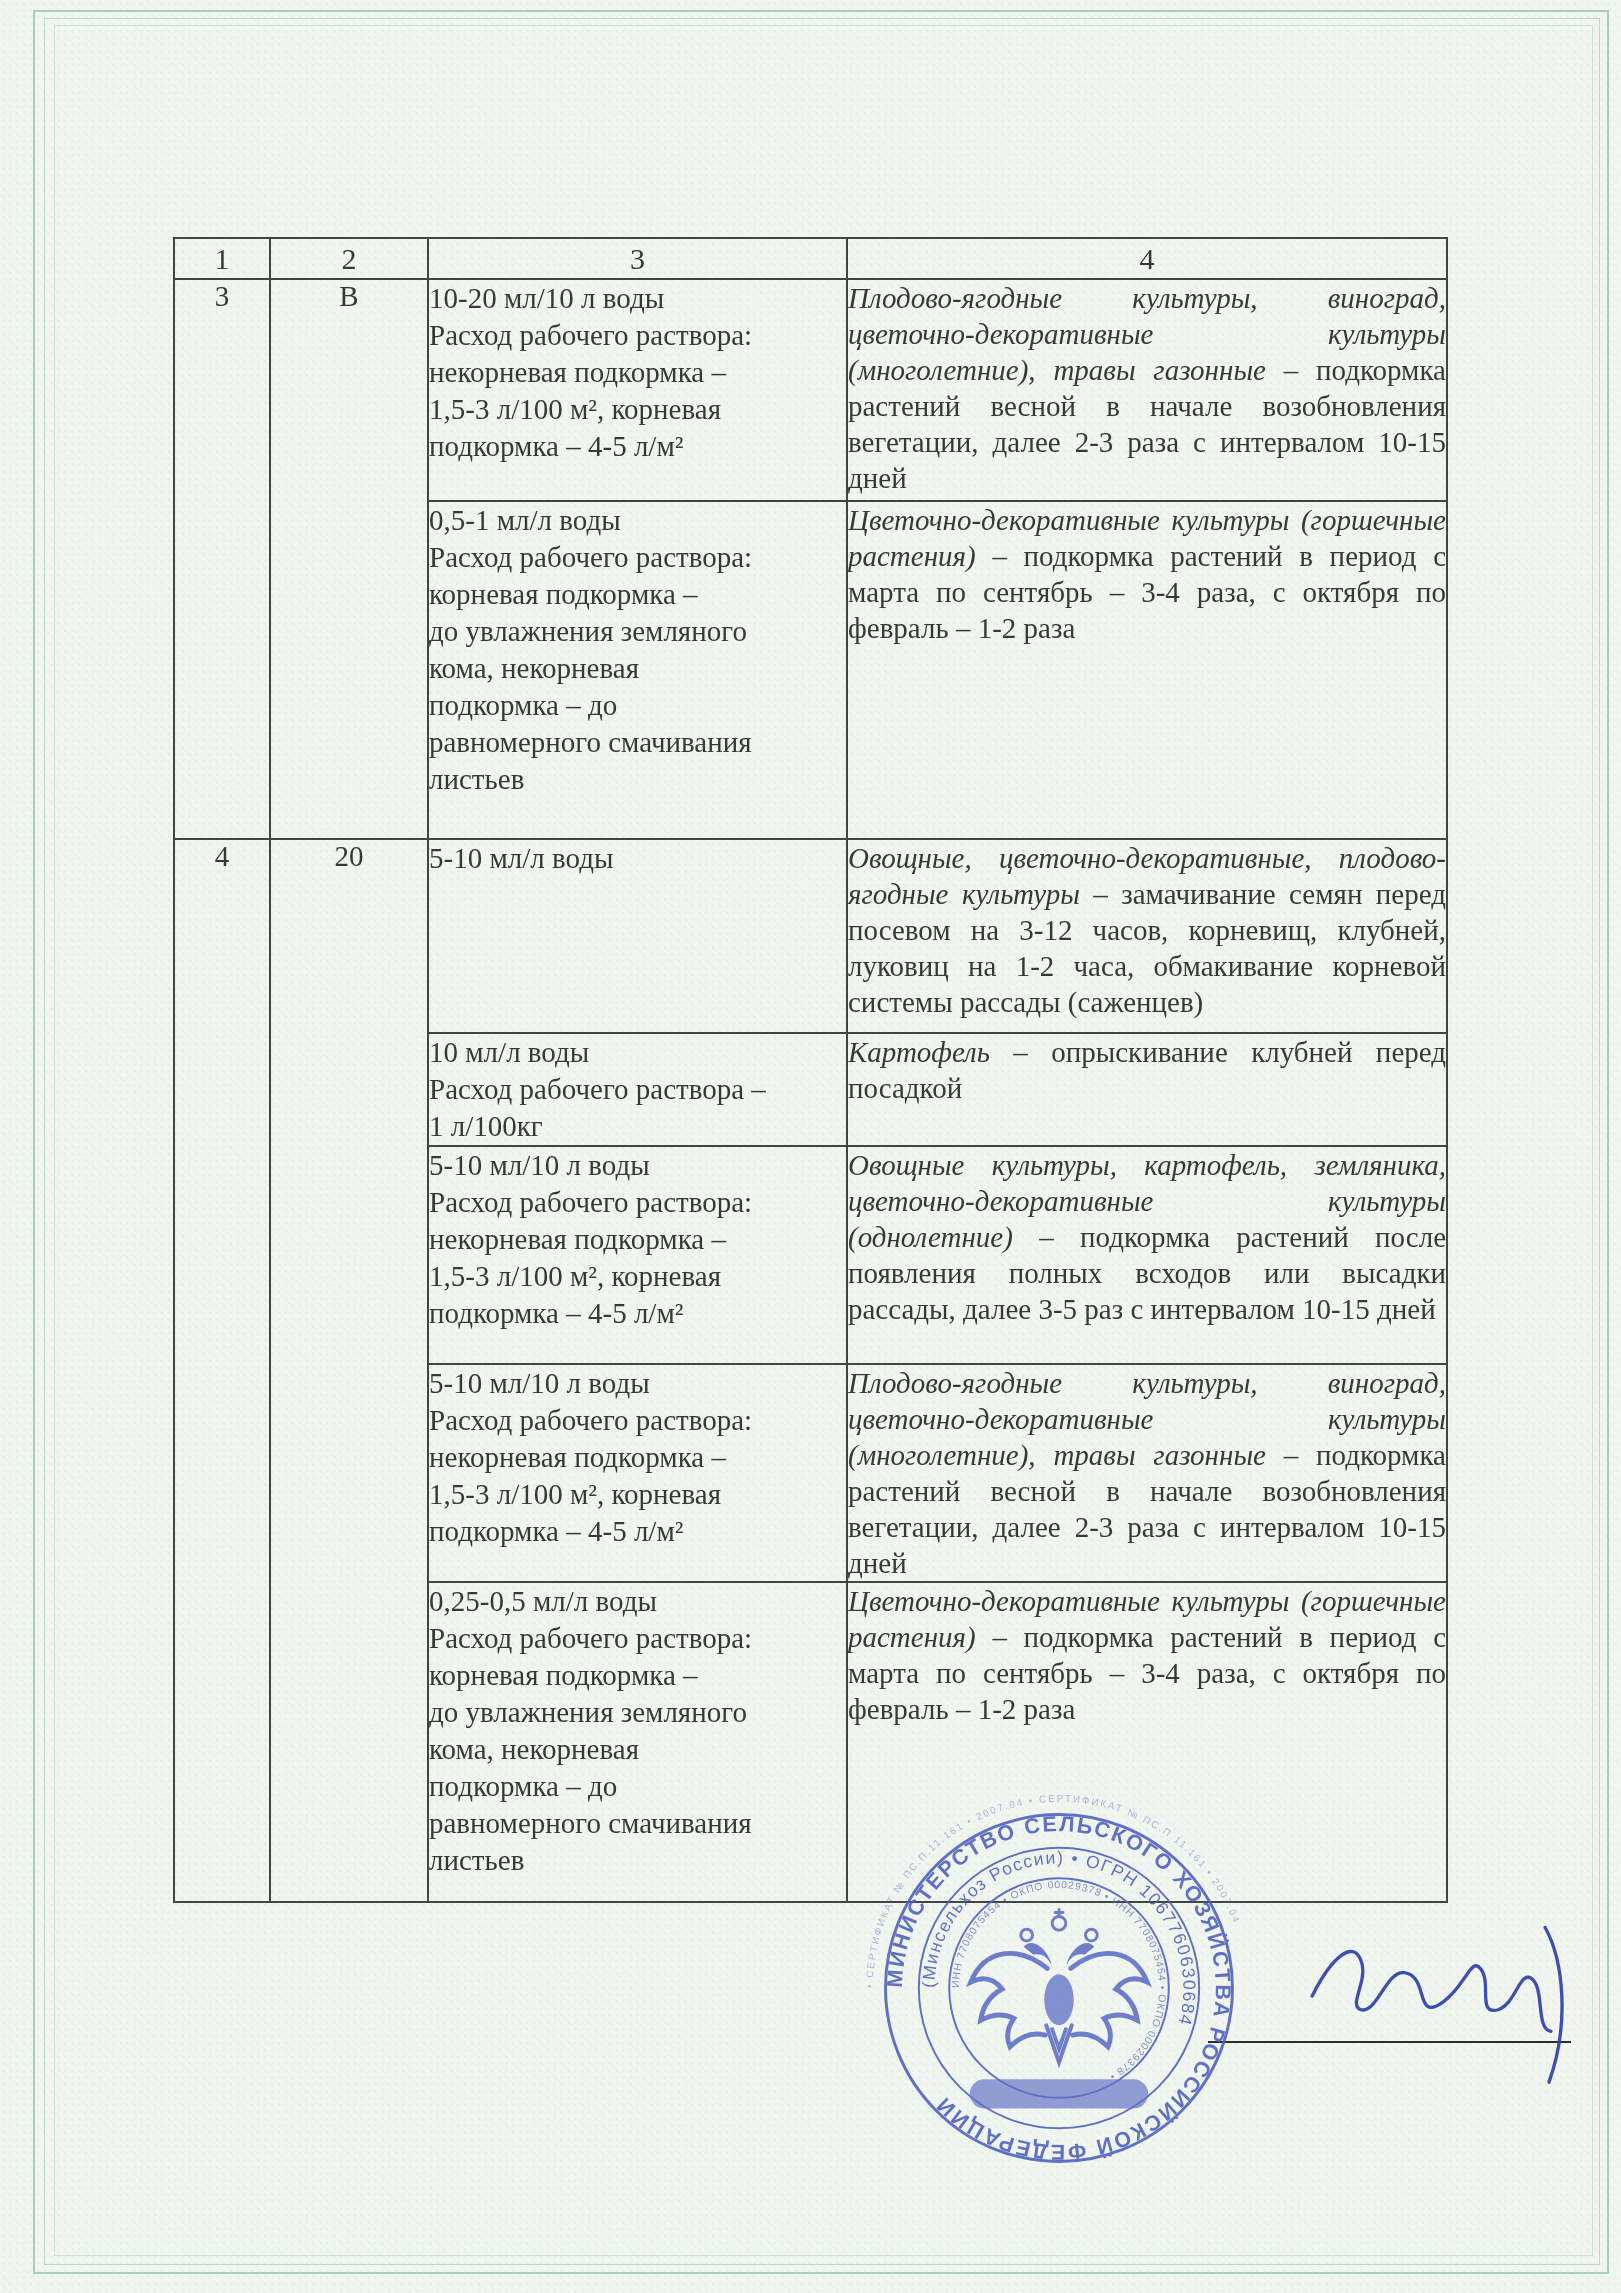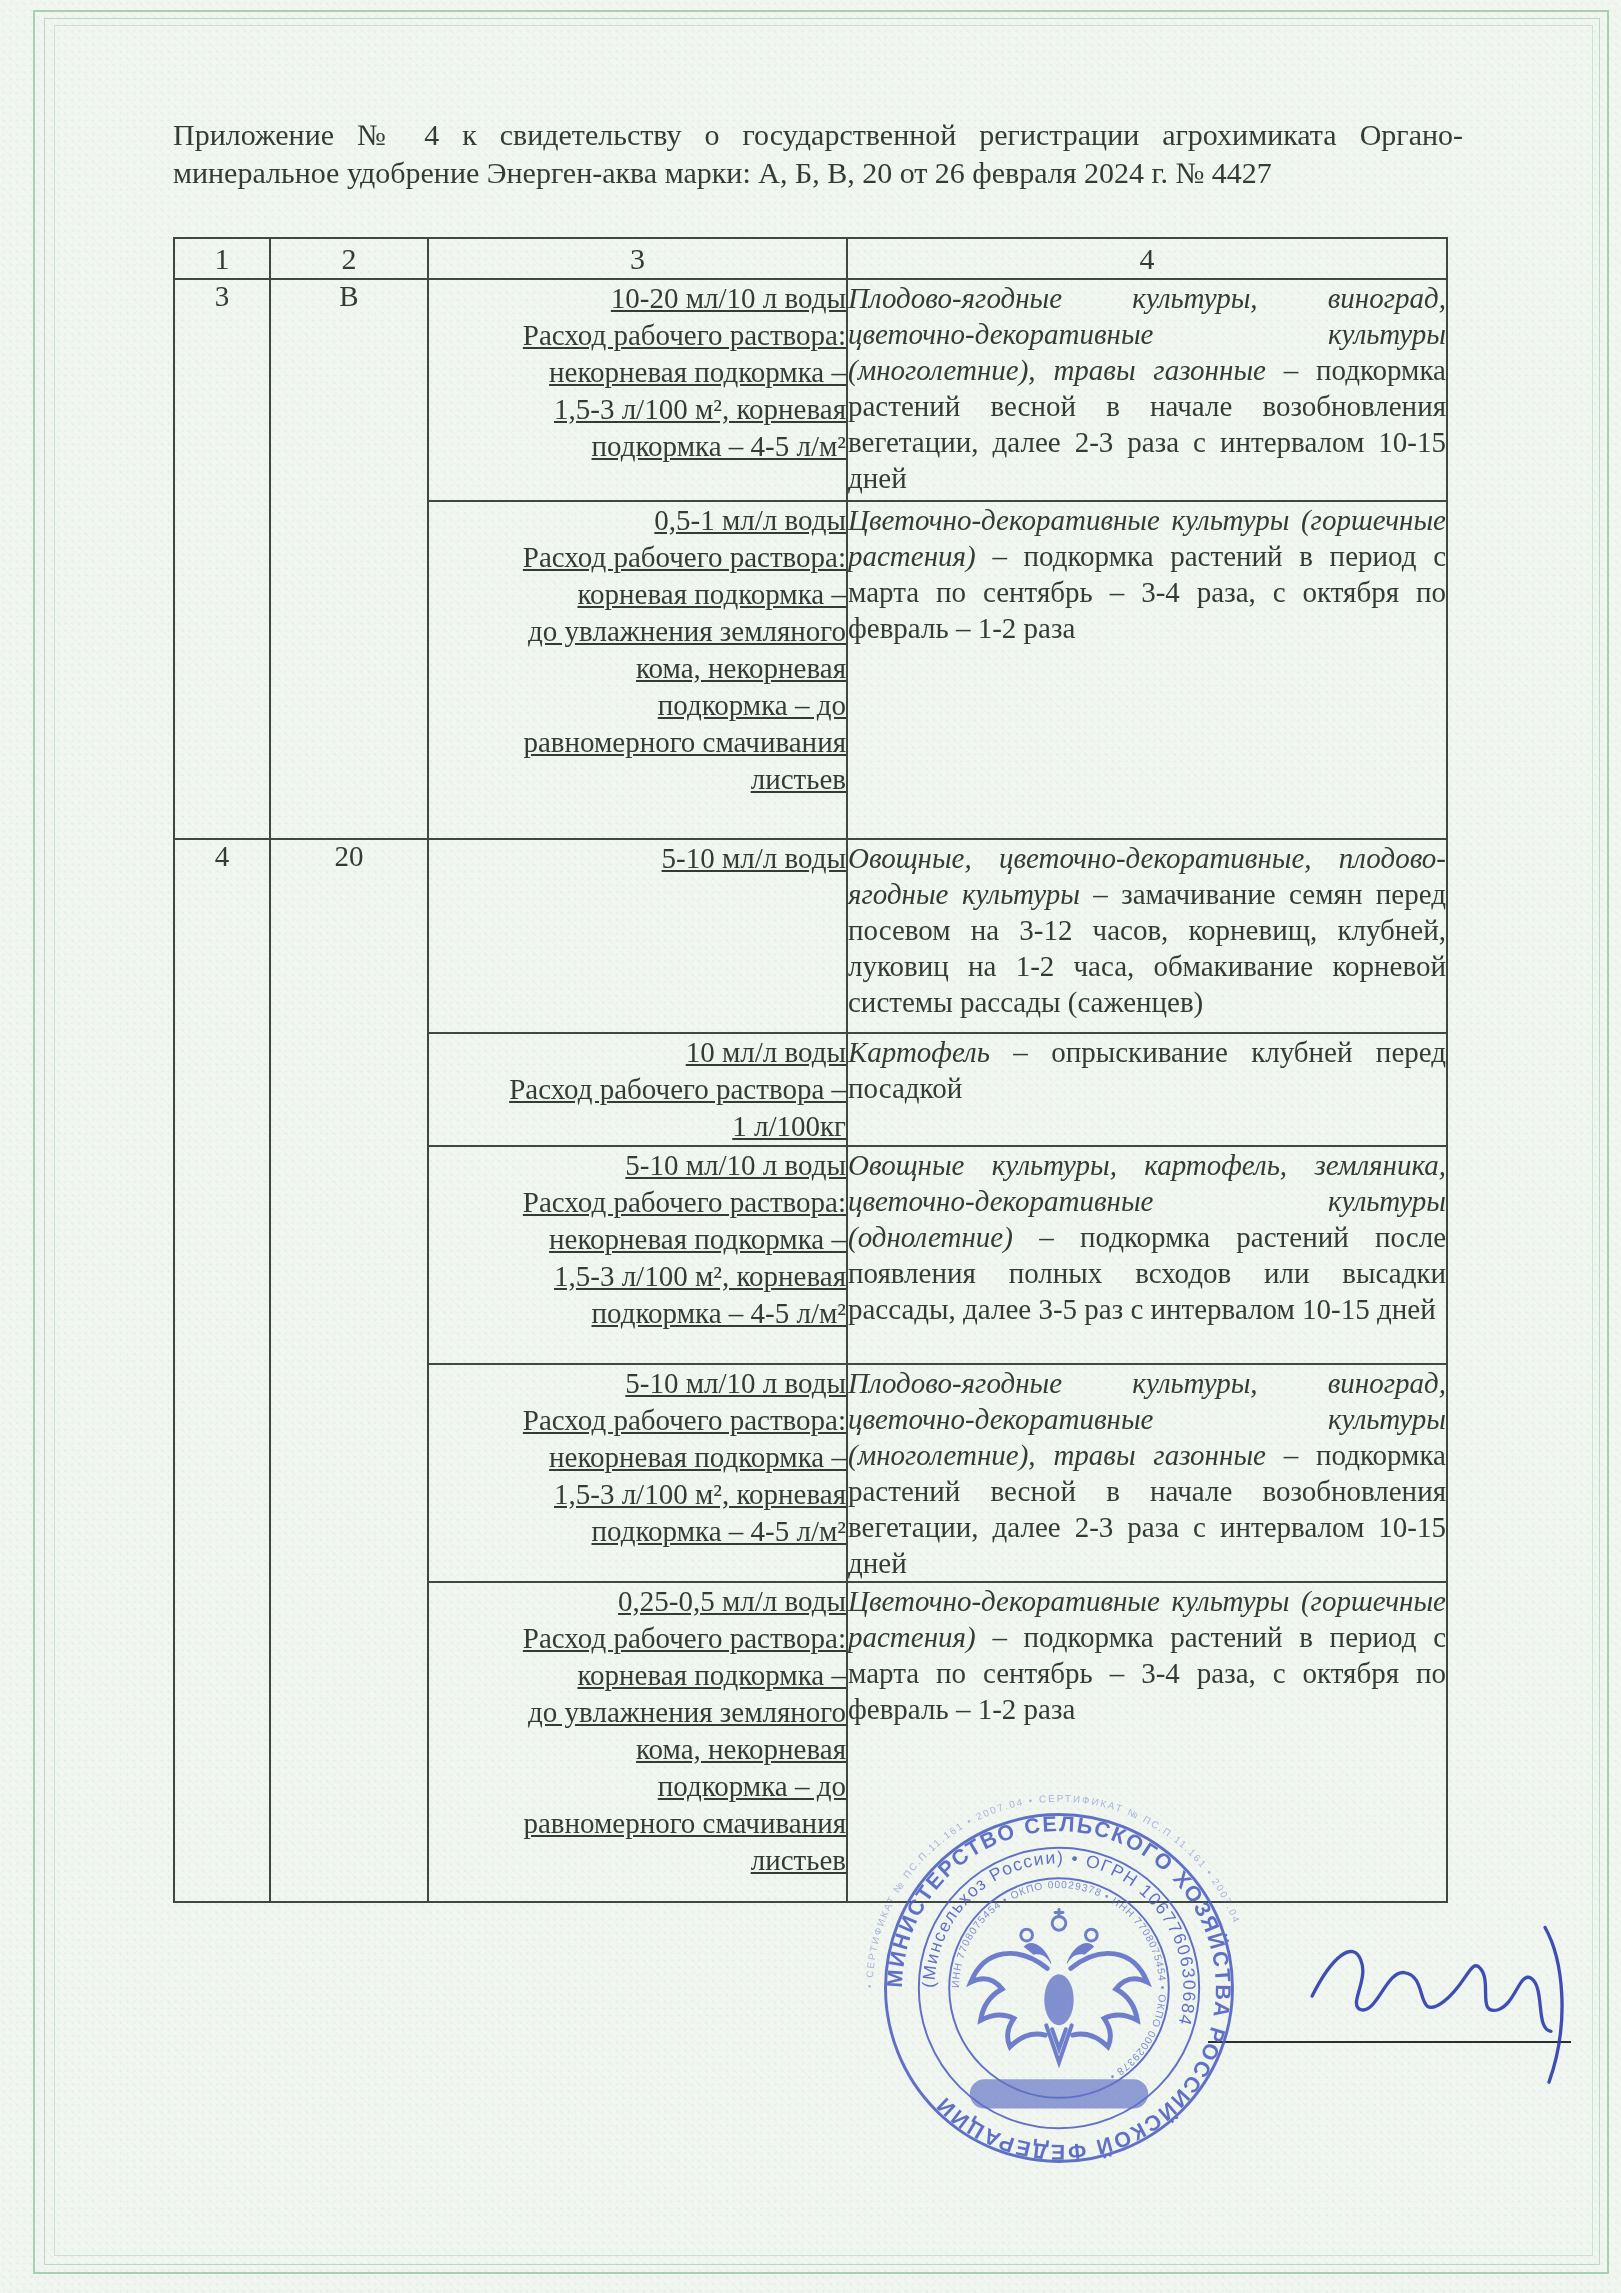--- a/index.html
+++ b/index.html
@@ -30,22 +30,22 @@
   }
   table.doc th, table.doc td{
     border:2px solid #3f4741;
     font-size:29px;
     vertical-align:top;
     padding:0;
   }
   table.doc th{height:39px;font-weight:normal;text-align:center;vertical-align:middle;font-size:30px;}
   td.cnum{text-align:center;padding-top:3.9px;font-size:30px;}
   td.cdose{
-    text-align:right;white-space:pre-line;
-    line-height:37px;padding-top:3.9px;text-decoration:underline;
+    text-align:left;white-space:pre-line;
+    line-height:37px;padding-top:3.9px;
   }
   td.cuse{
     text-align:justify;line-height:36px;
     padding:2.9px 13.7px 2.9px 11.8px;
   }
   td.cuse .crop{font-style:italic;}
   tr.r1{height:222px;} tr.r2{height:338px;} tr.r3{height:194px;}
   tr.r4{height:102px;} tr.r5{height:218px;} tr.r6{height:218px;} tr.r7{height:320px;padding-left:9px;}
 
   .sig-text{
@@ -60,21 +60,20 @@
 </style>
 </head>
 <body>
 
 <div class="page">
 
   <div class="frame-a"></div>
   <div class="frame-b"></div>
   <div class="frame-c"></div>
 
-  <div class="hdr">Приложение № 4 к свидетельству о государственной регистрации агрохимиката Органо-минеральное удобрение Энерген-аква марки: А, Б, В, 20 от 26 февраля 2024 г. № 4427</div>
 
   <table class="doc">
     <colgroup>
       <col style="width:96px">
         <col style="width:158px">
         <col style="width:419px">
         <col style="width:600px">
     </colgroup>
     <thead>
       <tr>

